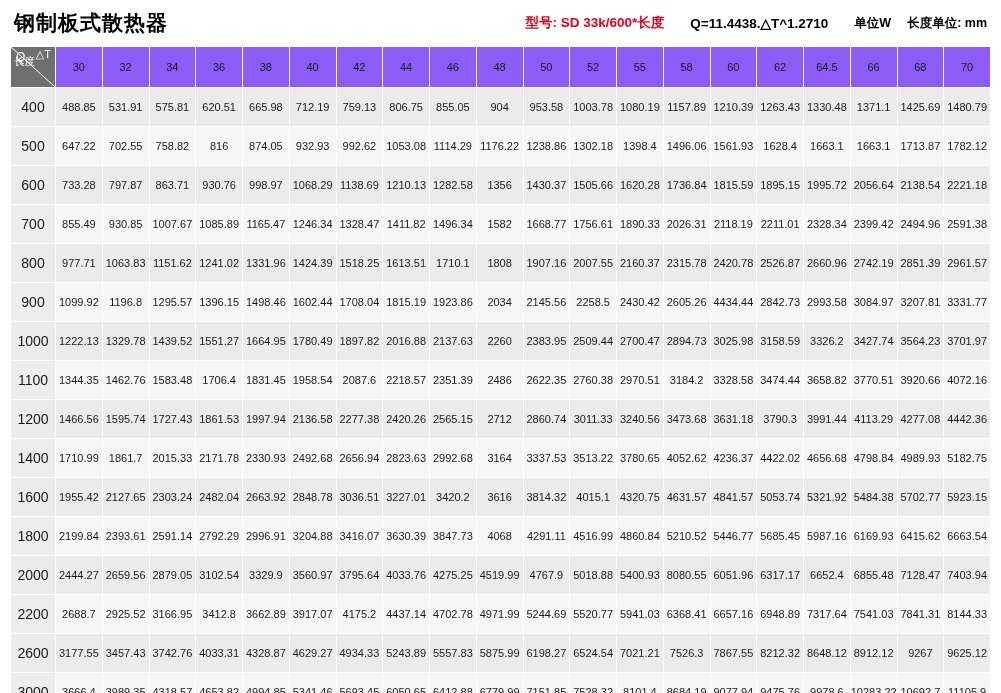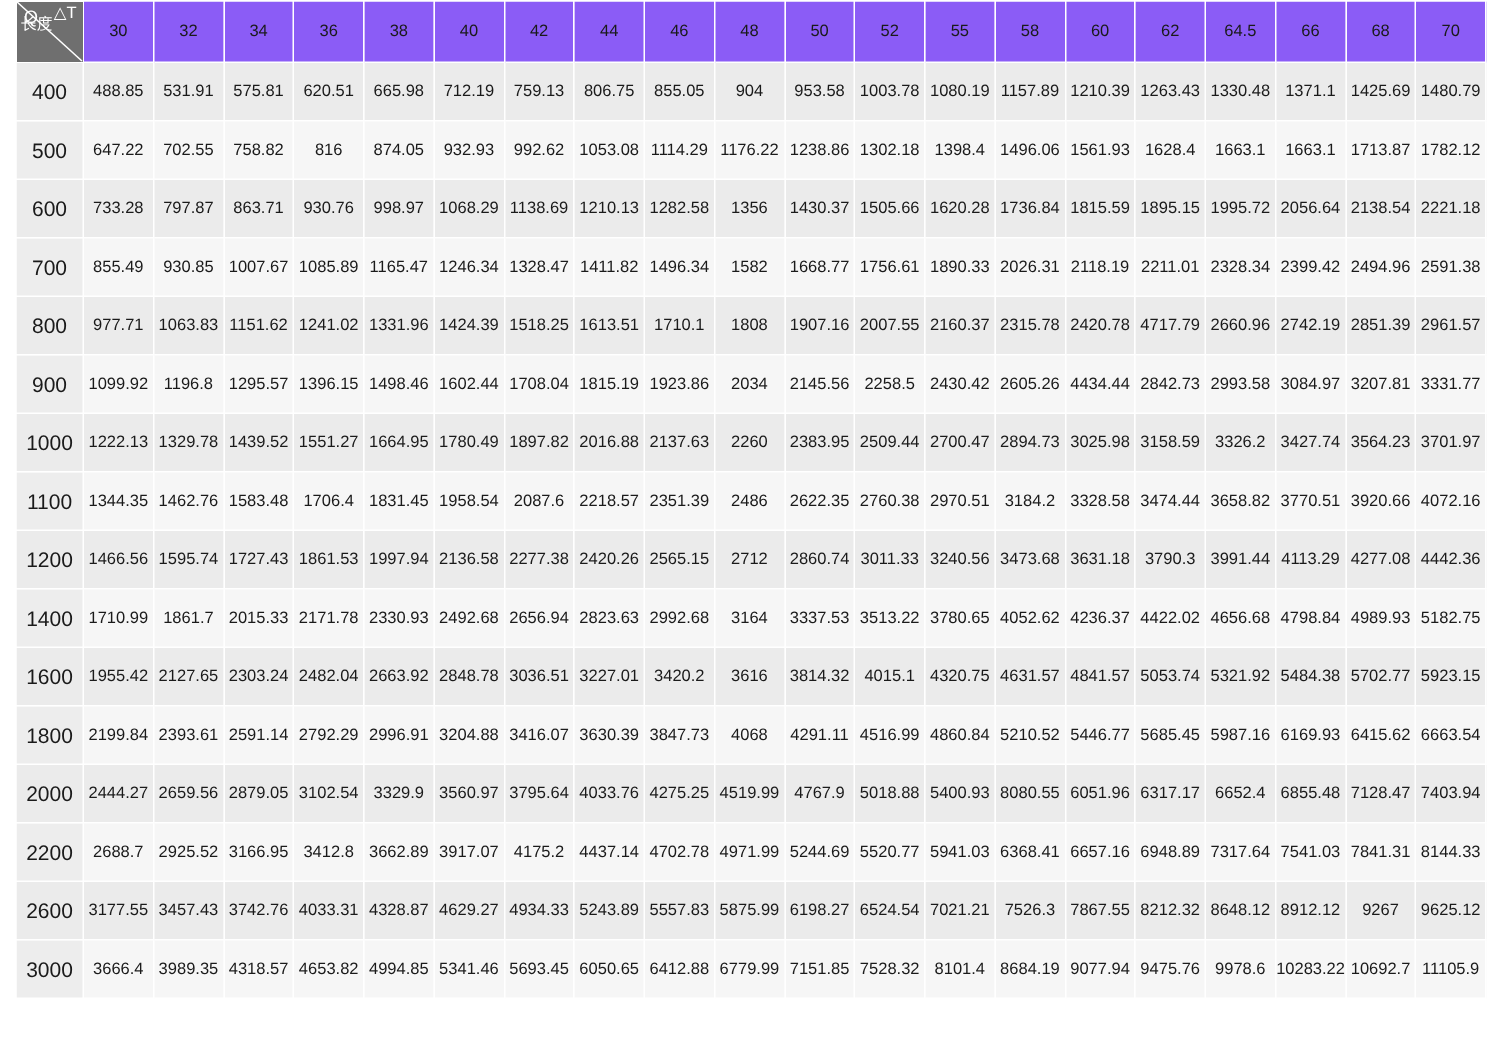--- a/index.html
+++ b/index.html
@@ -126,20 +126,29 @@
     background: #e0e0e0;
     font-size: 14px;
   }
   tbody tr.even td.rowhead { background: #ededed; }
 </style>
 </head>
 <body>
 
 <div class="page">
 
+  <div class="header">
+    <div class="title">钢制板式散热器</div>
+    <div class="header-right">
+      <span class="model">型号:  SD 33k/600*长度</span>
+      <span class="formula">Q=11.4438.△T^1.2710</span>
+      <span class="unit">单位W</span>
+      <span class="lenunit">长度单位:  mm</span>
+    </div>
+  </div>
 
   <table class="grid">
     <thead>
       <tr>
         <td class="corner">
           <div class="corner-inner">
             <svg class="diag" viewBox="0 0 44 40" preserveAspectRatio="none">
               <line x1="0" y1="0" x2="44" y2="40" stroke="#ffffff" stroke-width="1"></line>
             </svg>
             <span class="q">Q</span>
@@ -272,21 +281,21 @@
           <td>1424.39</td>
           <td>1518.25</td>
           <td>1613.51</td>
           <td>1710.1</td>
           <td>1808</td>
           <td>1907.16</td>
           <td>2007.55</td>
           <td>2160.37</td>
           <td>2315.78</td>
           <td>2420.78</td>
-          <td>4717.79</td>
+          <td>2526.87</td>
           <td>2660.96</td>
           <td>2742.19</td>
           <td>2851.39</td>
           <td>2961.57</td>
         </tr>
         <tr class="even">
           <td class="rowhead">900</td>
           <td>1099.92</td>
           <td>1196.8</td>
           <td>1295.57</td>

